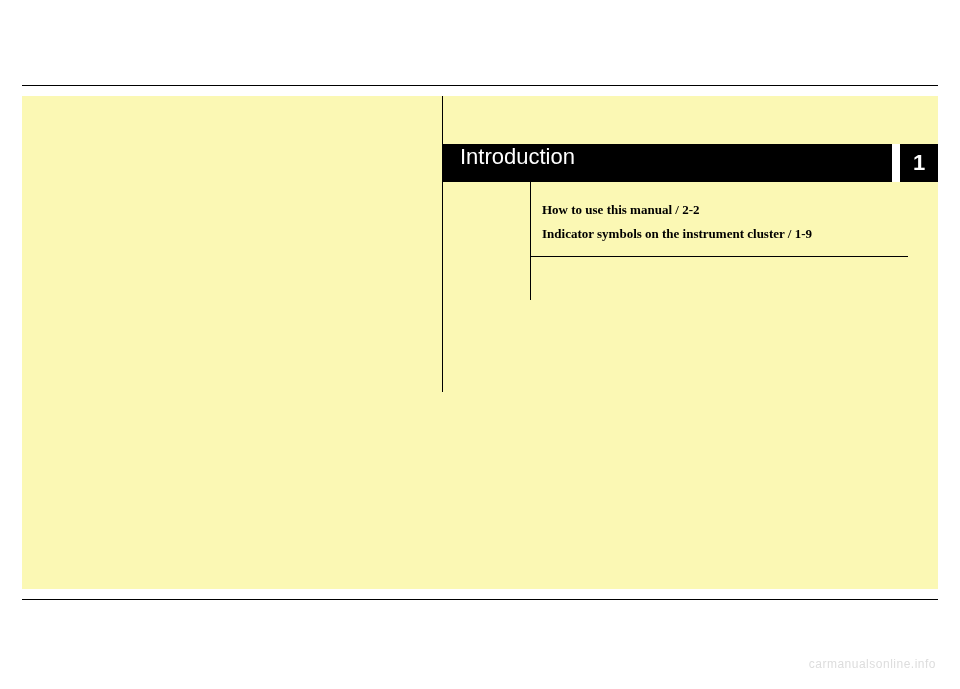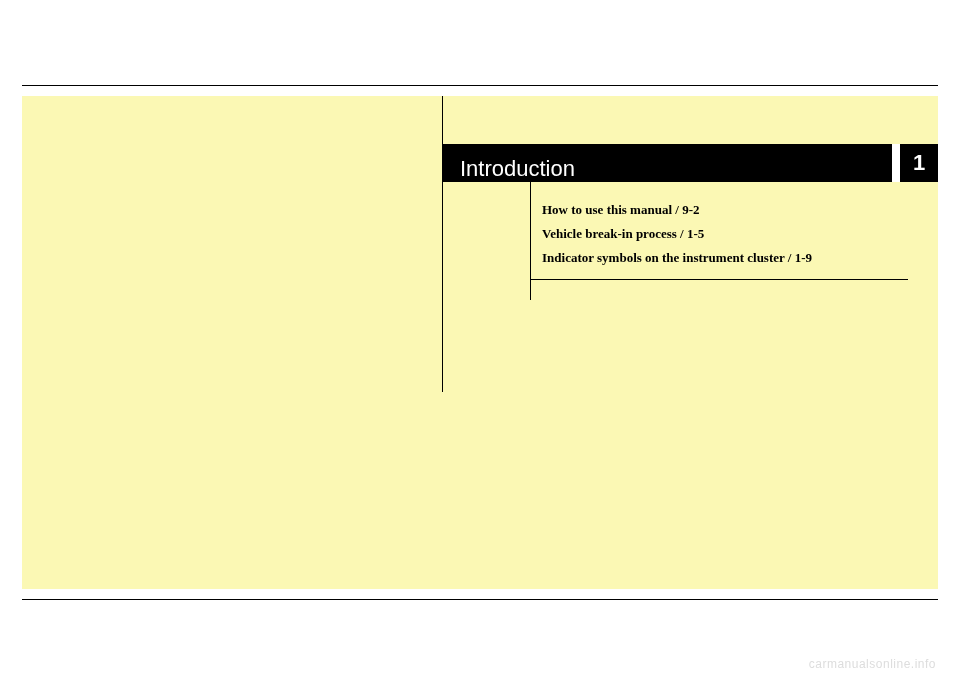--- a/index.html
+++ b/index.html
@@ -40,21 +40,21 @@
       background: #000;
     }
     .chapter-header {
       position: absolute;
       top: 48px;
       left: 420px;
       right: 2px;
       height: 38px;
       background: #000;
       display: flex;
-      align-items: flex-end;
+      align-items: flex-start;
       justify-content: space-between;
     }
     .chapter-title {
       color: #fff;
       font-family: Arial, Helvetica, sans-serif;
       font-size: 22px;
       font-weight: normal;
       padding-left: 18px;
     }
     .chapter-number-box {
@@ -124,20 +124,19 @@
     <div class="chapter-header">
       <span class="chapter-title">Introduction</span>
     </div>
     <div class="chapter-gap"></div>
     <div class="chapter-number-box" style="position:absolute; top:48px; right:0;">
       <span class="chapter-number">1</span>
     </div>
 
     <div class="toc-divider-left"></div>
     <div class="toc-box">
-      <div class="toc-item">How to use this manual / 9-2</div>
-      <div class="toc-item">Vehicle break-in process / 1-5</div>
+      <div class="toc-item">How to use this manual / 2-2</div>
       <div class="toc-item">Indicator symbols on the instrument cluster / 1-9</div>
     </div>
   </div>
 </div>
 
 <div class="watermark">carmanualsonline.info</div>
 
 </body></html>

